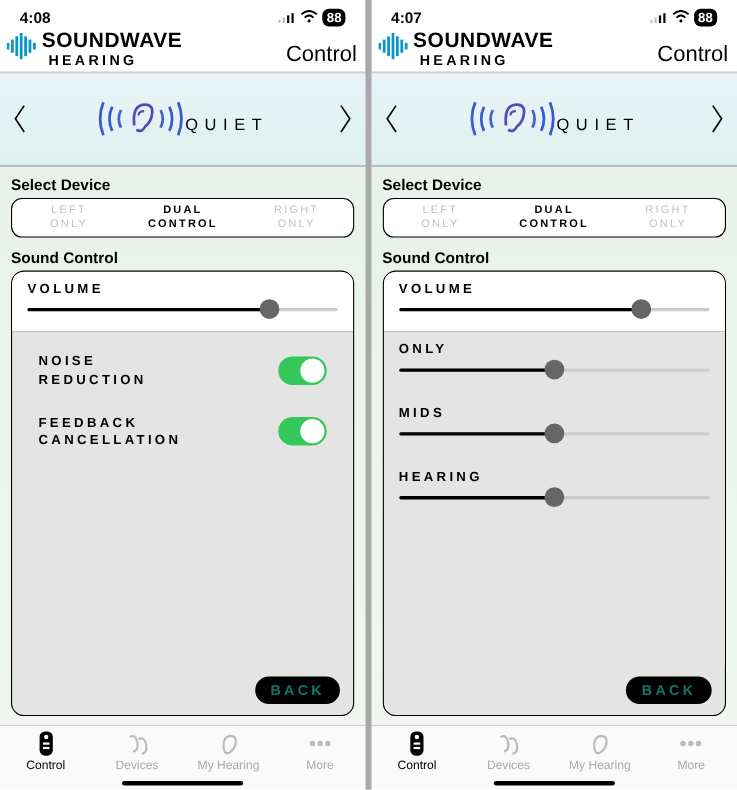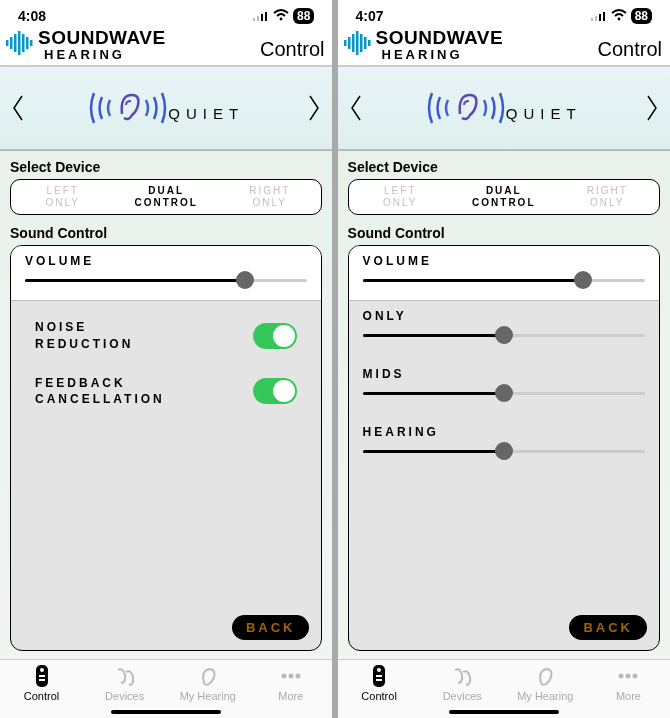--- a/index.html
+++ b/index.html
@@ -31,21 +31,21 @@
   .slider-wrap { position: relative; height: 20px; display: flex; align-items: center; }
   .slider-track { height: 3px; background: #ccc; width: 100%; border-radius: 2px; position: relative; }
   .slider-fill { position: absolute; left: 0; top: 0; height: 3px; background: #000; border-radius: 2px; }
   .slider-thumb { position: absolute; top: 50%; width: 18px; height: 18px; background: #666; border-radius: 50%; transform: translate(-50%, -50%); cursor: pointer; }
   .toggle-section { flex: 1; padding: 18px 24px; }
   .toggle-row { display: flex; justify-content: space-between; align-items: center; margin-bottom: 22px; }
   .toggle-label { font-size: 12px; font-weight: 700; letter-spacing: 3px; line-height: 1.4; }
   .toggle { width: 44px; height: 26px; background: #34c759; border-radius: 13px; position: relative; cursor: pointer; }
   .toggle::after { content: ""; position: absolute; width: 22px; height: 22px; background: #fff; border-radius: 50%; top: 2px; right: 2px; }
   .back-row { padding: 10px 12px; display: flex; justify-content: flex-end; }
-  .back-btn { background: #000; color: #a16207; border-radius: 16px; padding: 5px 14px; font-size: 13px; font-weight: 700; letter-spacing: 3px; cursor: pointer; }
+  .back-btn { background: #000; color: #0f766e; border-radius: 16px; padding: 5px 14px; font-size: 13px; font-weight: 700; letter-spacing: 3px; cursor: pointer; }
   .eq-section { flex: 1; background: #e4e4e4; }
   .eq-row { padding: 8px 14px 14px; }
   .eq-label { font-size: 12px; font-weight: 700; letter-spacing: 3px; margin-bottom: 2px; }
   .tabbar { display: flex; border-top: 1px solid #ccc; background: #fafafa; padding: 4px 0 16px; }
   .tab { flex: 1; display: flex; flex-direction: column; align-items: center; gap: 2px; font-size: 11px; color: #aaa; cursor: pointer; }
   .tab.active { color: #000; }
   .tab-icon { height: 24px; display: flex; align-items: center; justify-content: center; }
   .home-indicator { position: absolute; bottom: 4px; left: 50%; transform: translateX(-50%); width: 110px; height: 4px; background: #000; border-radius: 2px; }
 </style>
 </head>

